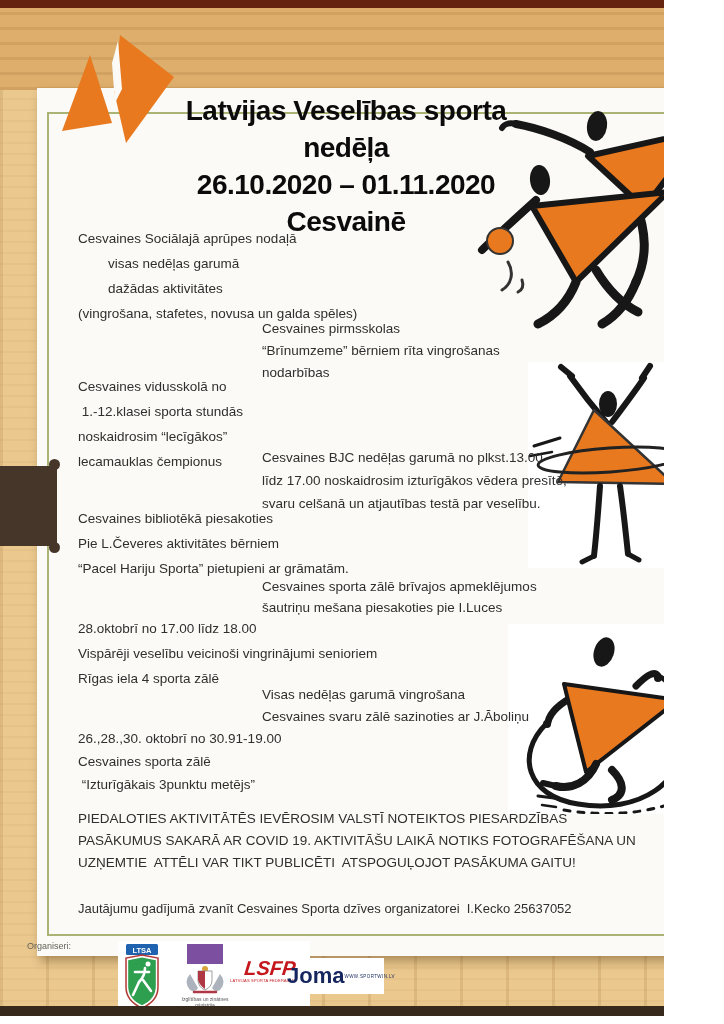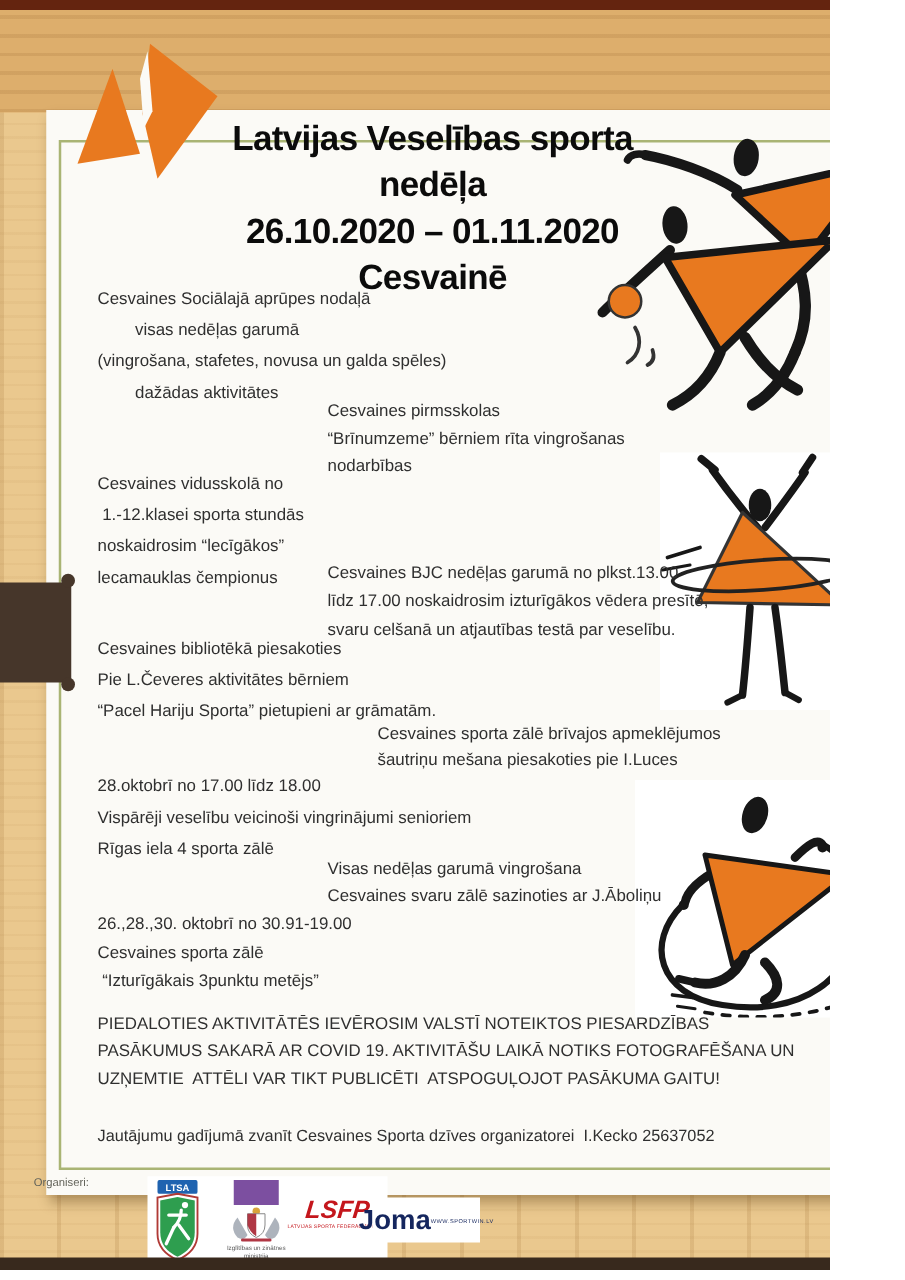--- a/index.html
+++ b/index.html
@@ -16,21 +16,21 @@
     box-shadow:3px 6px 9px rgba(90,60,20,.38);z-index:1;}
   .paper-border{position:absolute;left:10px;top:24px;right:13px;bottom:20px;border:2px solid #a9b474;}
   .title{left:96px;top:92px;width:500px;text-align:center;font-size:28px;font-weight:bold;
     color:#0b0b0b;line-height:37px;letter-spacing:-0.5px;z-index:5;}
   .blk{position:absolute;font-weight:normal;font-size:13.5px;color:#2f2f2f;line-height:25px;white-space:pre;z-index:5;}
   .b-social{left:78px;top:226px;}
   .b-preschool{left:262px;top:318px;line-height:22px;}
   .b-school{left:78px;top:374px;}
   .b-bjc{left:262px;top:446px;line-height:23px;}
   .b-library{left:78px;top:506px;}
-  .b-darts{left:262px;top:576px;line-height:21px;margin-left:40px;}
+  .b-darts{left:262px;top:576px;line-height:21px;}
   .b-seniors{left:78px;top:616px;}
   .b-gym{left:262px;top:684px;line-height:22px;}
   .b-basketball{left:78px;top:727px;line-height:23px;}
   .b-covid{left:78px;top:808px;line-height:22px;}
   .b-contact{left:78px;top:896px;font-size:13px;}
   .fig{z-index:2;}
   .figbox{background:#ffffff;z-index:3;}
   .fig-logo{left:58px;top:33px;width:118px;height:110px;z-index:4;}
   .fig-dancers{left:476px;top:104px;width:232px;height:225px;}
   .fig-ball{left:484px;top:226px;width:44px;height:76px;}
@@ -98,21 +98,21 @@
       <path d="M120,166 C132,186 146,200 162,208" stroke-width="9"></path>
     </g>
   </svg>
 
   <svg class="abs fig fig-ball" viewBox="0 0 44 76">
     <circle cx="16" cy="15" r="13" fill="#E8791F" stroke="#333" stroke-width="2"></circle>
     <path d="M24,36 C30,46 28,58 18,64" stroke="#333" stroke-width="3" fill="none" stroke-linecap="round"></path>
     <path d="M38,54 c2,6 0,10 -4,12" stroke="#333" stroke-width="3" fill="none" stroke-linecap="round"></path>
   </svg>
 
-  <div class="blk b-social"><div>Cesvaines Sociālajā aprūpes nodaļā</div><div>        visas nedēļas garumā</div><div>(vingrošana, stafetes, novusa un galda spēles)</div><div>        dažādas aktivitātes</div></div>
+  <div class="blk b-social"><div>Cesvaines Sociālajā aprūpes nodaļā</div><div>        visas nedēļas garumā</div><div>        dažādas aktivitātes</div><div>(vingrošana, stafetes, novusa un galda spēles)</div></div>
   <div class="blk b-preschool"><div>Cesvaines pirmsskolas</div><div>“Brīnumzeme” bērniem rīta vingrošanas</div><div>nodarbības</div></div>
   <div class="blk b-school"><div>Cesvaines vidusskolā no</div><div> 1.-12.klasei sporta stundās</div><div>noskaidrosim “lecīgākos”</div><div>lecamauklas čempionus</div></div>
   <div class="blk b-bjc"><div>Cesvaines BJC nedēļas garumā no plkst.13.00</div><div>līdz 17.00 noskaidrosim izturīgākos vēdera presītē,</div><div>svaru celšanā un atjautības testā par veselību.</div></div>
   <div class="blk b-library"><div>Cesvaines bibliotēkā piesakoties</div><div>Pie L.Čeveres aktivitātes bērniem</div><div>“Pacel Hariju Sporta” pietupieni ar grāmatām.</div></div>
   <div class="blk b-darts"><div>Cesvaines sporta zālē brīvajos apmeklējumos</div><div>šautriņu mešana piesakoties pie I.Luces</div></div>
   <div class="blk b-seniors"><div>28.oktobrī no 17.00 līdz 18.00</div><div>Vispārēji veselību veicinoši vingrinājumi senioriem</div><div>Rīgas iela 4 sporta zālē</div></div>
   <div class="blk b-gym"><div>Visas nedēļas garumā vingrošana</div><div>Cesvaines svaru zālē sazinoties ar J.Āboliņu</div></div>
   <div class="blk b-basketball"><div>26.,28.,30. oktobrī no 30.91-19.00</div><div>Cesvaines sporta zālē</div><div> “Izturīgākais 3punktu metējs”</div></div>
   <div class="blk b-covid"><div>PIEDALOTIES AKTIVITĀTĒS IEVĒROSIM VALSTĪ NOTEIKTOS PIESARDZĪBAS</div><div>PASĀKUMUS SAKARĀ AR COVID 19. AKTIVITĀŠU LAIKĀ NOTIKS FOTOGRAFĒŠANA UN</div><div>UZŅEMTIE  ATTĒLI VAR TIKT PUBLICĒTI  ATSPOGUĻOJOT PASĀKUMA GAITU!</div></div>
   <div class="blk b-contact">Jautājumu gadījumā zvanīt Cesvaines Sporta dzīves organizatorei  I.Kecko 25637052</div>

